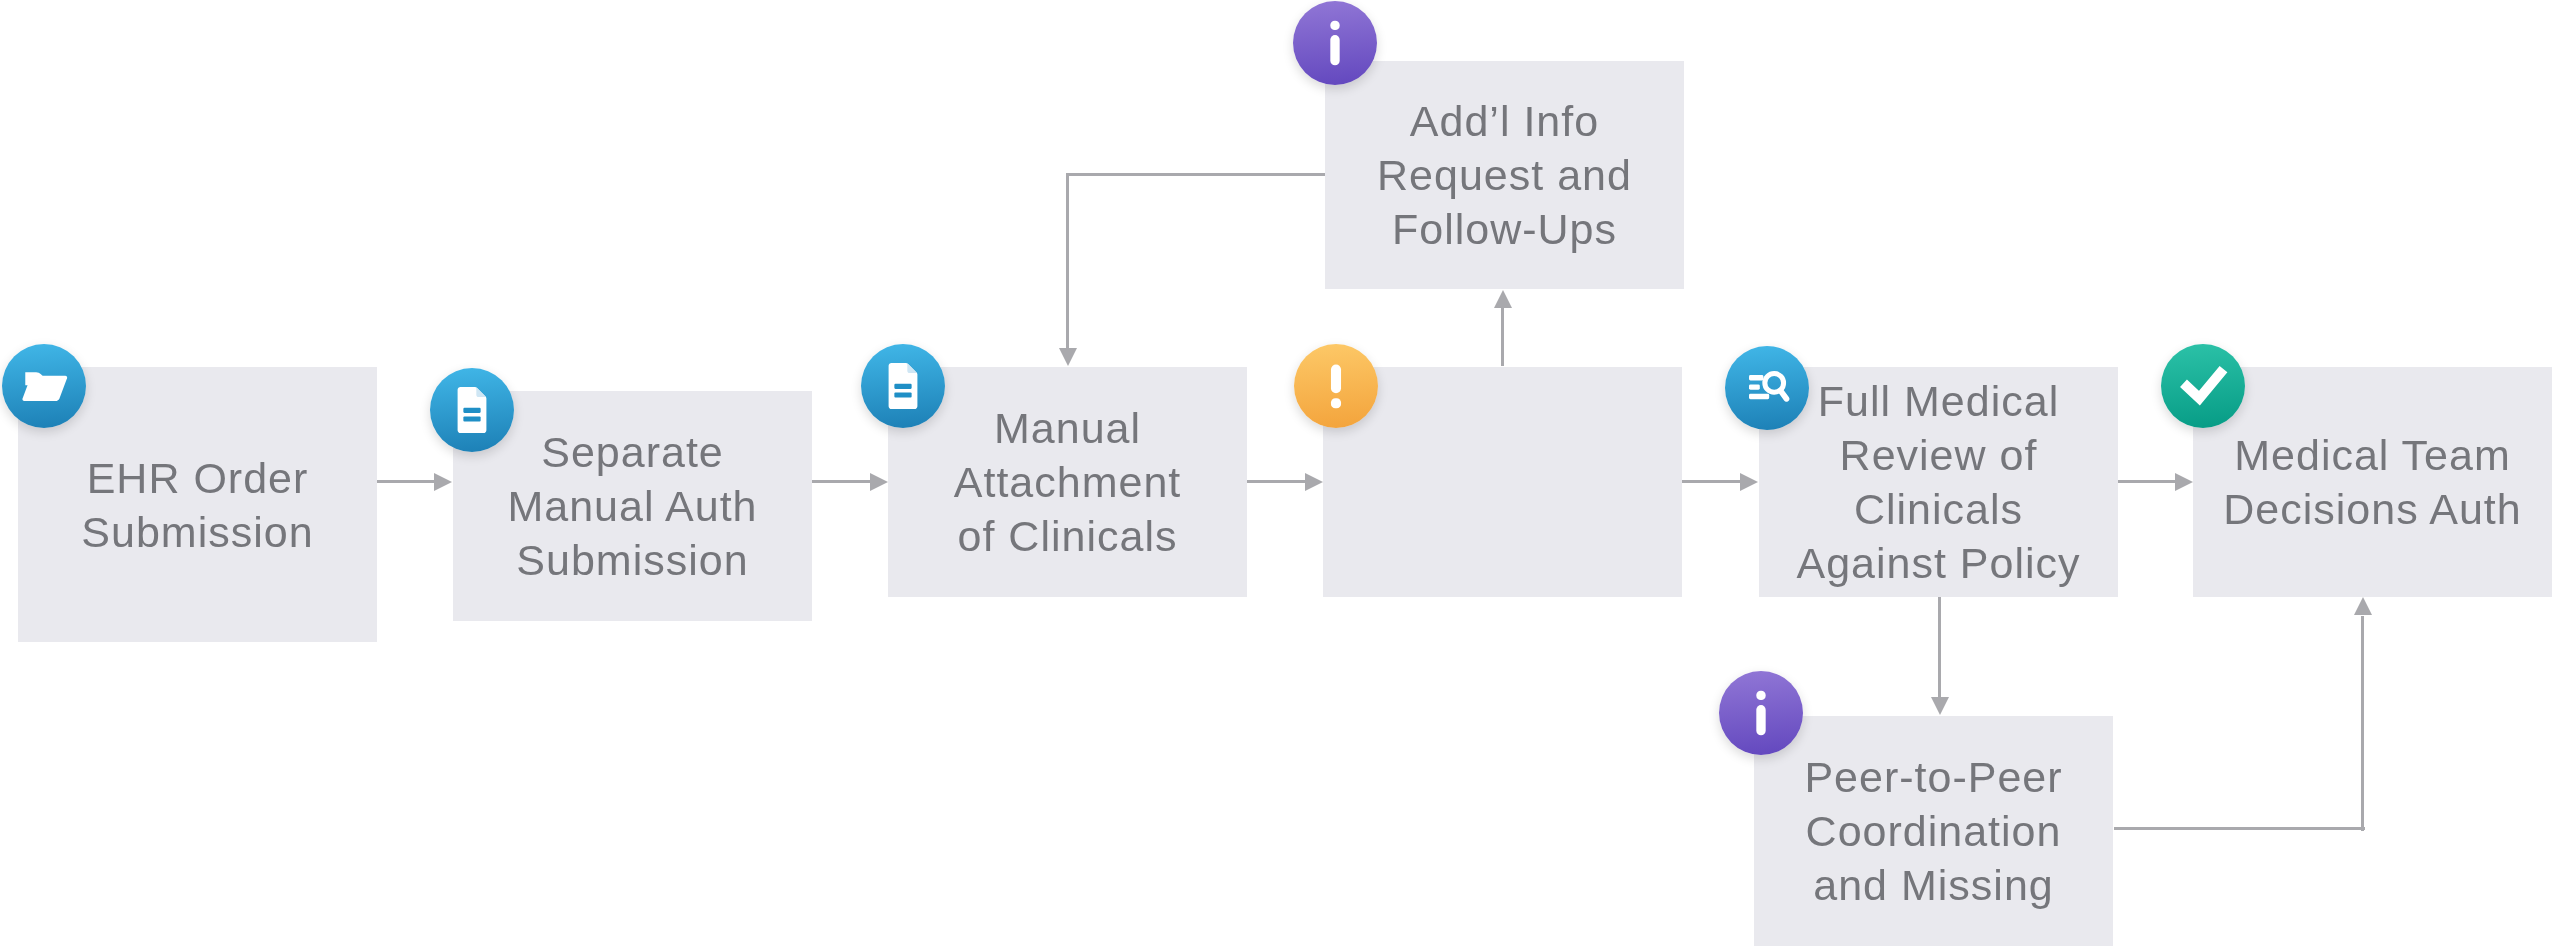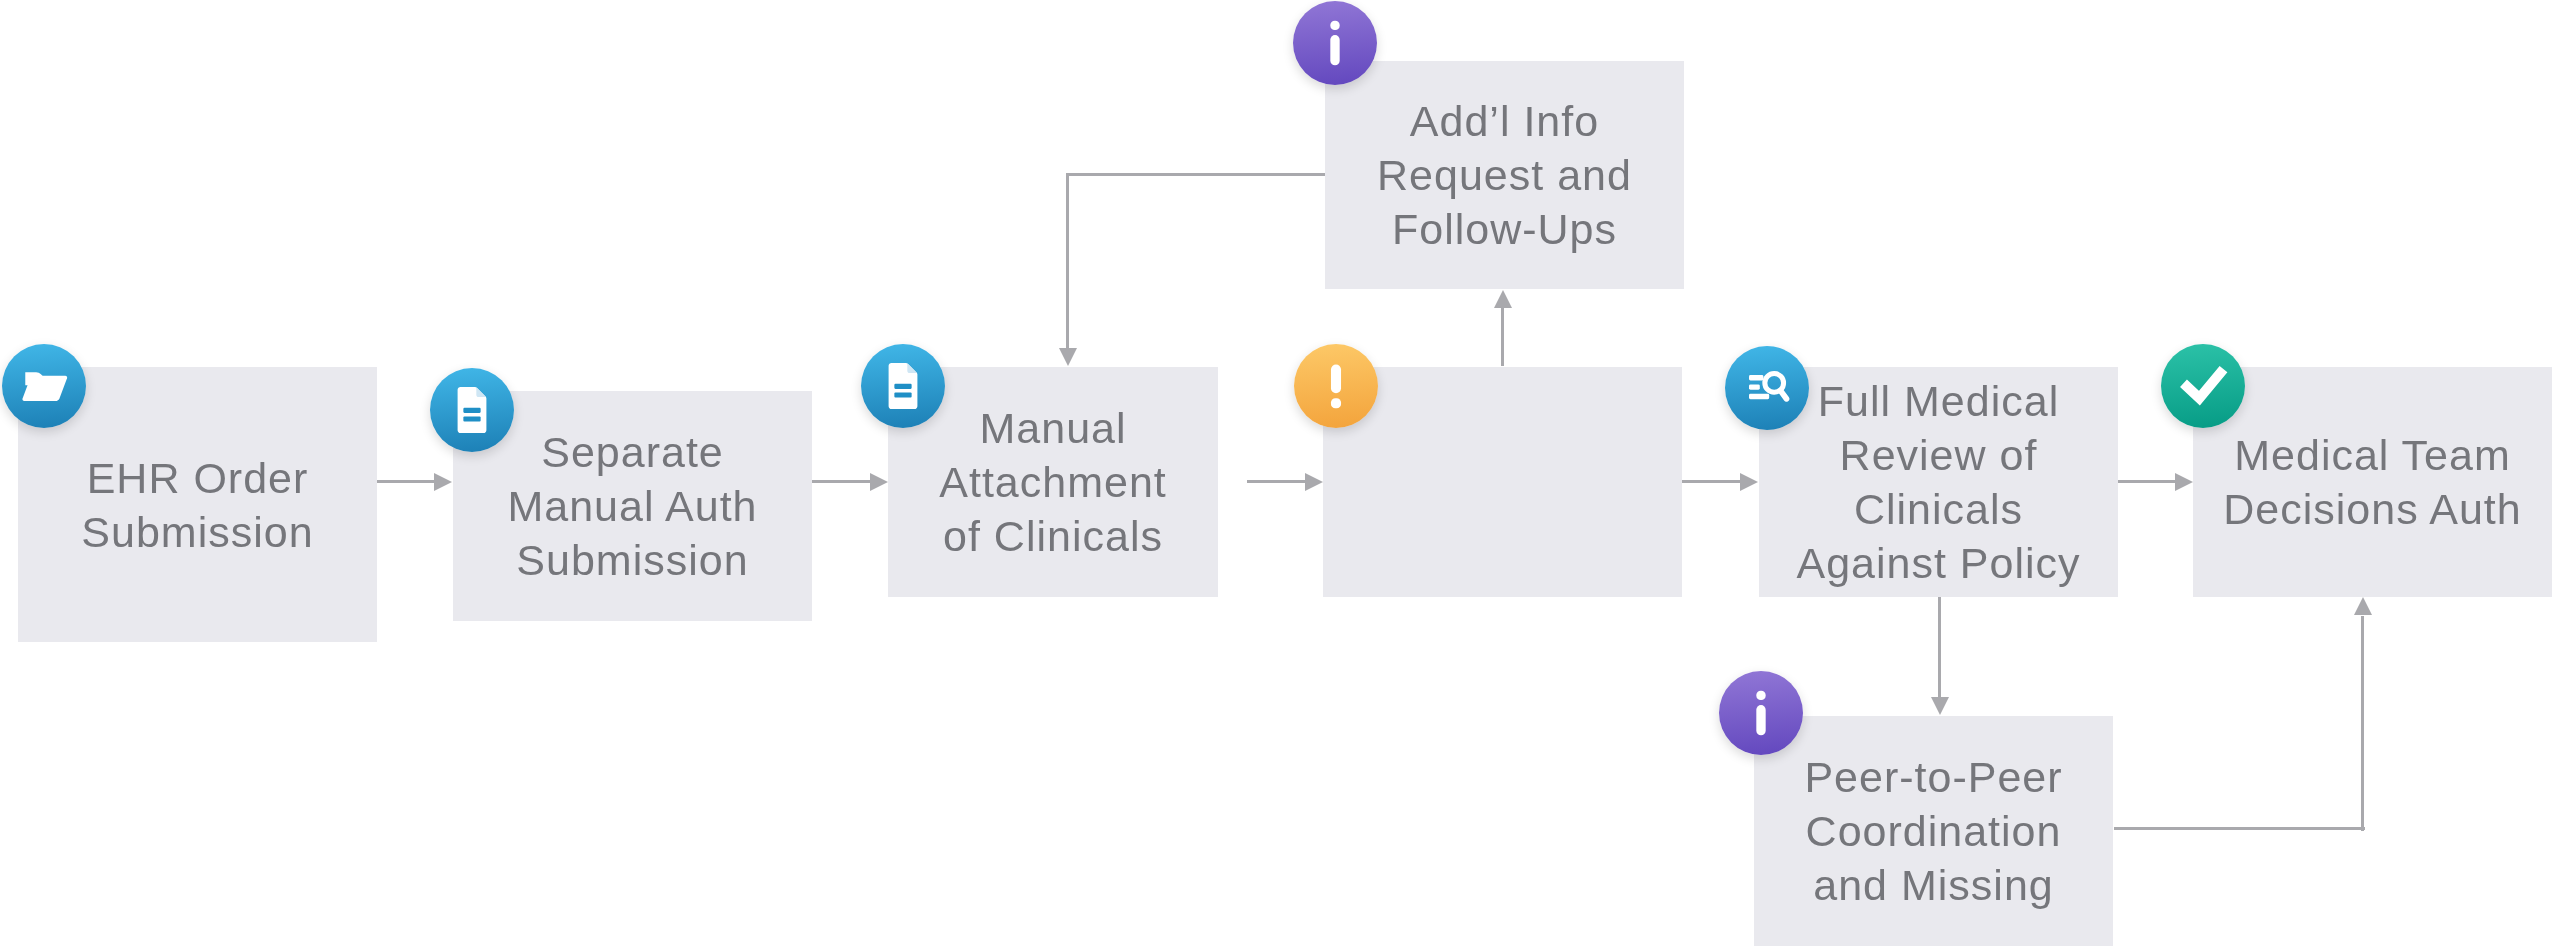--- a/index.html
+++ b/index.html
@@ -100,21 +100,21 @@
         <path fill="#cfe6f4" d="M56 18.6 l13.4 13.4 H59 c-1.7 0 -3 -1.3 -3 -3 Z"></path>
         <rect x="38" y="47" width="24" height="7" rx="1.5" fill="#1f8fc6"></rect>
         <rect x="38" y="59" width="24" height="7" rx="1.5" fill="#1f8fc6"></rect>
       </svg>
     </span>
     <span>Separate
 Manual Auth
 Submission</span>
   </div>
 
-  <div class="node" style="left:888px;top:367px;width:330px;height:230px;justify-content:center;">
+  <div class="node" style="left:888px;top:367px;width:359px;height:230px;justify-content:center;">
     <span class="icon-circle ic-blue" style="left:-27px;top:-23px;">
       <svg viewBox="0 0 100 100">
         <path fill="#fff" d="M34 18 h20 c1.1 0 2.1 .4 2.8 1.2 l12 12 c.8 .8 1.2 1.8 1.2 2.8 v44 c0 2.2 -1.8 4 -4 4 H34 c-2.2 0 -4 -1.8 -4 -4 V22 c0 -2.2 1.8 -4 4 -4 Z"></path>
         <path fill="#cfe6f4" d="M56 18.6 l13.4 13.4 H59 c-1.7 0 -3 -1.3 -3 -3 Z"></path>
         <rect x="38" y="47" width="24" height="7" rx="1.5" fill="#1f8fc6"></rect>
         <rect x="38" y="59" width="24" height="7" rx="1.5" fill="#1f8fc6"></rect>
       </svg>
     </span>
     <span>Manual
 Attachment

